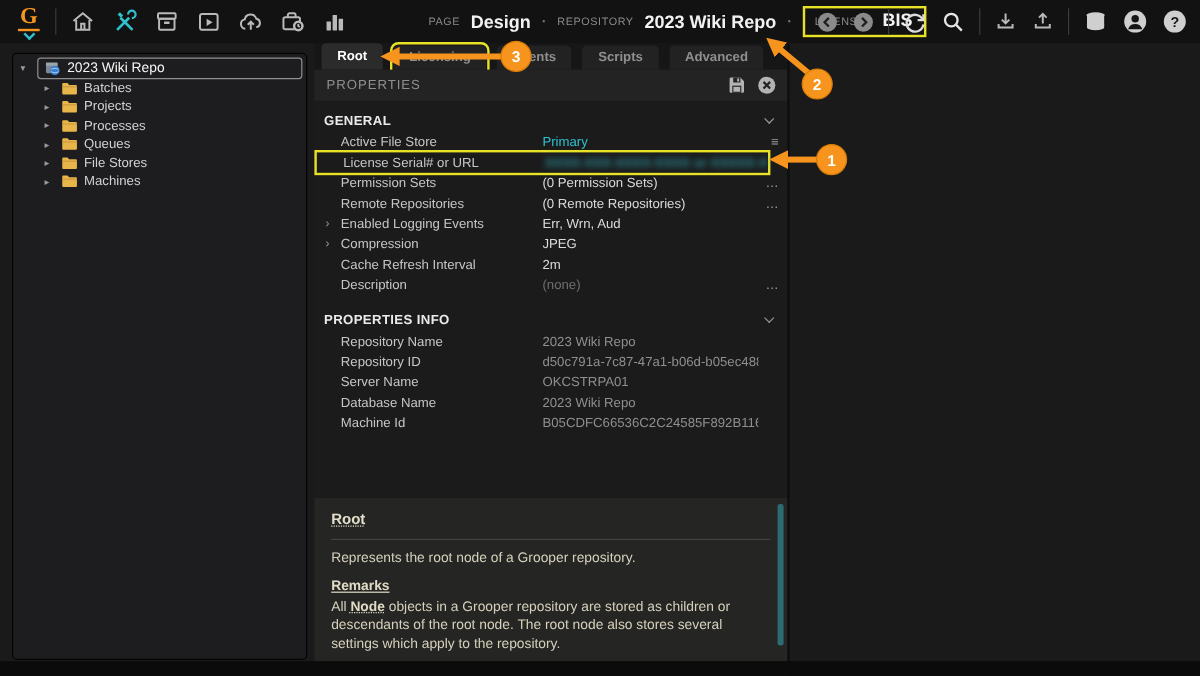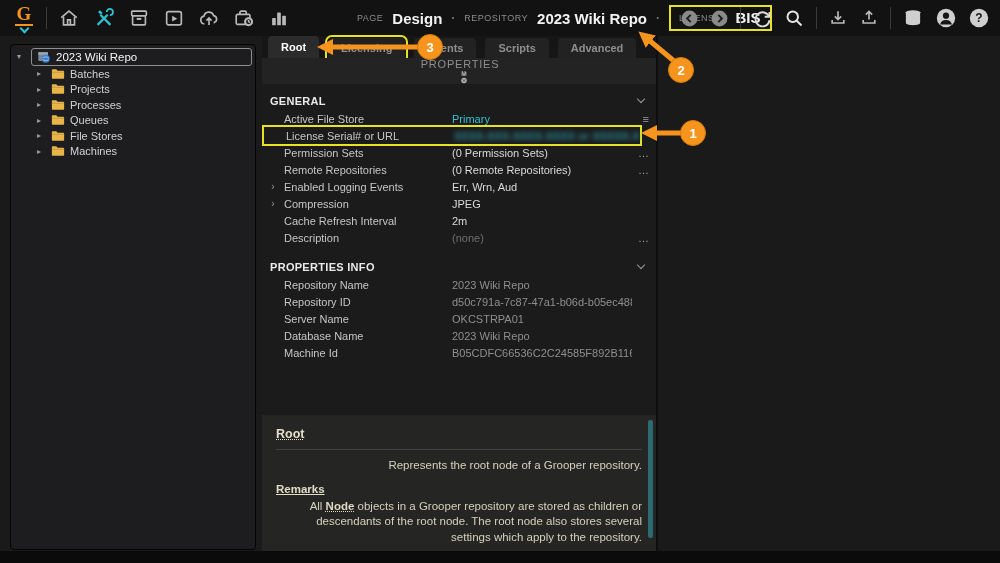--- a/index.html
+++ b/index.html
@@ -37,21 +37,21 @@
   .tree-item{display:flex; align-items:center; height:15.5px; padding-left:26px; gap:5px; cursor:pointer;}
   .tree-item .tw{width:9px;}
   .tree-label{font-size:11px; color:#d2d2d2;}
 
   
   .center{position:absolute; left:262px; top:36px; width:396px; height:527px; border-right:2px solid #0e0e0e; background:#1b1b1c;}
   .tabs{position:absolute; left:0; top:0; width:100%; height:22px; background:#161617; display:flex; align-items:flex-end; gap:9px; padding-left:6px;}
   .tab{height:20px; background:#222223; border-radius:4px 4px 0 0; padding:0 13px; font-size:11px; font-weight:bold; color:#8f8f8f; display:flex; align-items:center; cursor:pointer;}
   .tab.active{height:22px; background:#2b2b2c; color:#ffffff;}
   .tab.hl{outline:2px solid var(--yellow); outline-offset:1px;}
-  .props-header{position:absolute; left:0; top:22px; width:100%; height:26px; background:#232324; display:flex; align-items:center; padding:0 8px 0 10px;flex-direction:column;}
+  .props-header{position:absolute; left:0; top:22px; width:100%; height:26px; background:#232324; display:flex; align-items:center; padding:0 8px 0 10px;}
   .props-title{font-size:11px; color:#8f8f8f; letter-spacing:.8px; flex:1;}
   .props-header svg{cursor:pointer; margin-left:7px;}
 
   .props-body{position:absolute; left:0; top:48px; width:100%; height:331px; padding-top:6px;}
   .sec-header{position:relative; height:18px; display:flex; align-items:center; padding-left:8px; margin-top:2px;}
   .sec-title{font-size:11px; font-weight:bold; color:#eaeaea; letter-spacing:.3px;}
   .sec-chev{position:absolute; right:12px; top:4px; width:6px; height:6px; border-right:1.5px solid #9a9a9a; border-bottom:1.5px solid #9a9a9a; transform:rotate(45deg); cursor:pointer;}
   .prow{position:relative; display:grid; grid-template-columns:22px 168px 1fr; height:17px; align-items:center; padding-right:24px; cursor:pointer;}
   .pexp{font-size:10px; color:#9a9a9a; text-align:center;}
   .pname{font-size:11px; color:#c6c6c6; white-space:nowrap; overflow:hidden;}
@@ -61,21 +61,21 @@
   .pval.dim{color:#8f8f8f;}
   .pval.faint{color:#6e6e6e;}
   .ptrail{position:absolute; right:7px; top:0; height:17px; display:flex; align-items:center; font-size:11px; color:#9f9f9f;}
   .prow.hl{width:376px; padding-right:0; outline:2px solid var(--yellow); outline-offset:0; margin-left:2px;}
   .sec-gap{height:10px;}
 
   
   .help{position:absolute; left:0; top:379px; width:100%; height:136px; background:#252523; padding:9px 14px 0; overflow:hidden;}
   .help-title{font-size:12.5px; font-weight:bold; color:#e3dfca; text-decoration:underline dotted 1px; cursor:pointer; display:inline-block;}
   .help-divider{border-top:1px solid #42423e; margin:7px 0 8px;}
-  .help-text{font-size:11.5px; color:#d5d1bc; line-height:1.35;text-align:right;}
+  .help-text{font-size:11.5px; color:#d5d1bc; line-height:1.35;}
   .help-sub{font-size:11.5px; font-weight:bold; color:#e0dcc7; margin:9px 0 4px;text-decoration:underline;}
   .help-link{text-decoration:underline dotted 1px; font-weight:bold; cursor:pointer; color:#dfdbc6;}
   .help-scroll{position:absolute; right:3px; top:384px; width:5px; height:118px; background:#2c6b72; border-radius:2px; cursor:pointer;}
 
   .bottom-strip{position:absolute; left:0; bottom:0; width:100%; height:12px; background:#0b0b0c;}
 
   
   .anno-svg{position:absolute; left:0; top:0; width:1000px; height:563px; z-index:60; pointer-events:none;}
   .callout{position:absolute; width:26px; height:26px; border-radius:50%; background:var(--orange); border:1px solid #d97c07; color:#fff; font-size:13px; font-weight:bold; display:flex; align-items:center; justify-content:center; z-index:61;}
 </style>

